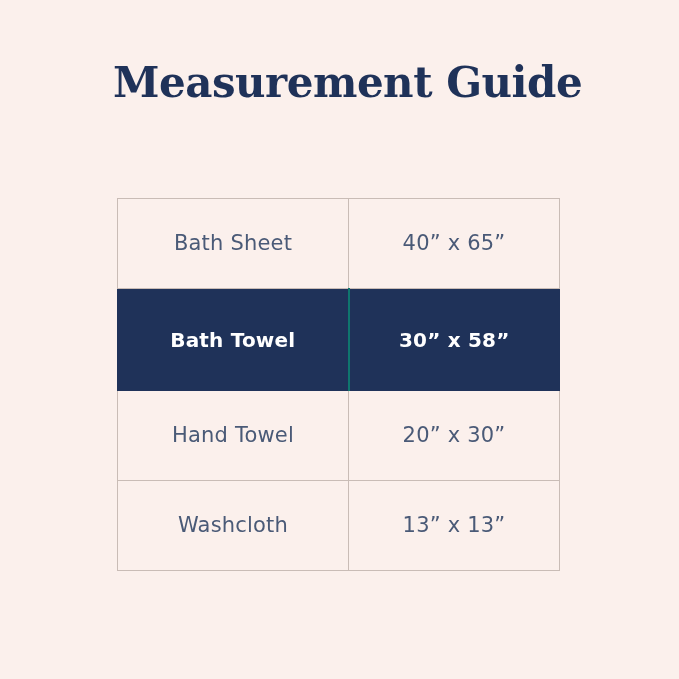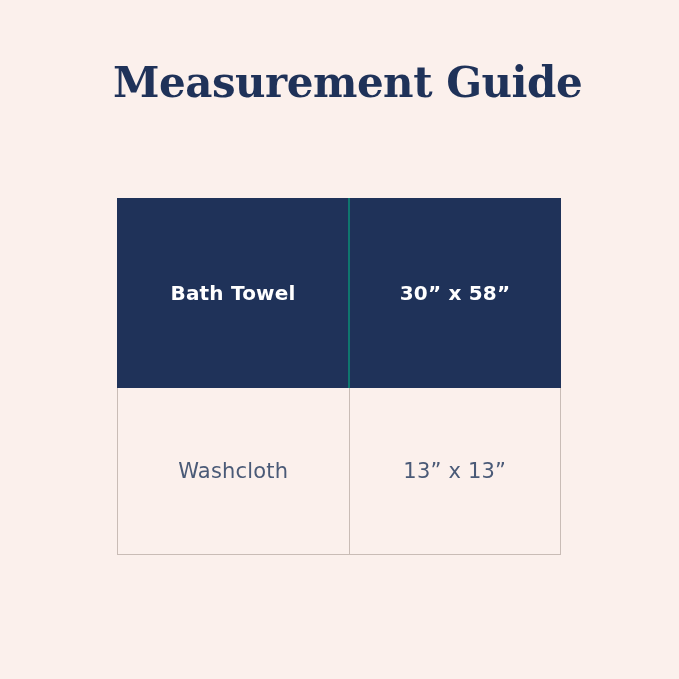--- a/index.html
+++ b/index.html
@@ -87,26 +87,42 @@
 </head>
 <body>
 
 <div class="page">
 
   <div class="title">Measurement Guide</div>
 
   <div class="table-wrap">
     <table class="guide">
       <tbody>
+        <tr>
+          <td class="name-col">
+            <span class="cell-text">Bath Sheet</span>
+          </td>
+          <td class="size-col">
+            <span class="cell-text">40” x 65”</span>
+          </td>
+        </tr>
         <tr class="highlight">
           <td class="name-col">
             <span class="cell-text">Bath Towel</span>
           </td>
           <td class="size-col">
             <span class="cell-text">30” x 58”</span>
+          </td>
+        </tr>
+        <tr>
+          <td class="name-col">
+            <span class="cell-text">Hand Towel</span>
+          </td>
+          <td class="size-col">
+            <span class="cell-text">20” x 30”</span>
           </td>
         </tr>
         <tr>
           <td class="name-col">
             <span class="cell-text">Washcloth</span>
           </td>
           <td class="size-col">
             <span class="cell-text">13” x 13”</span>
           </td>
         </tr>

